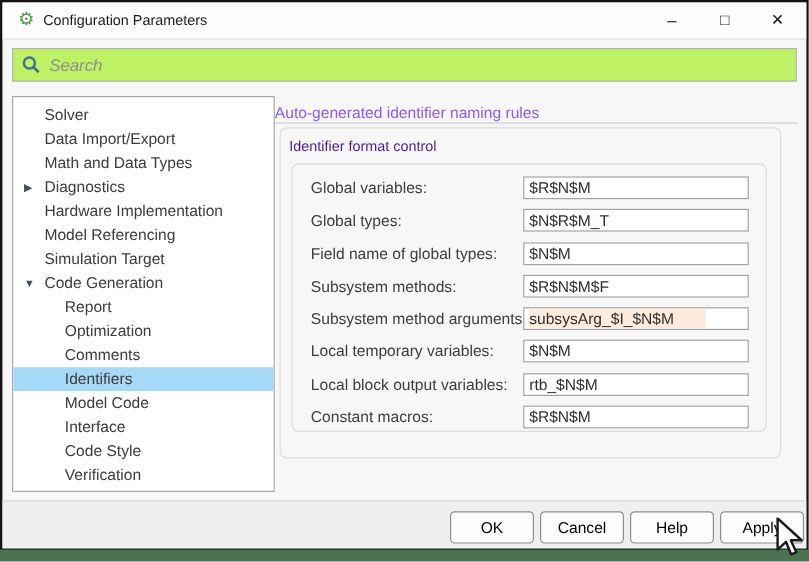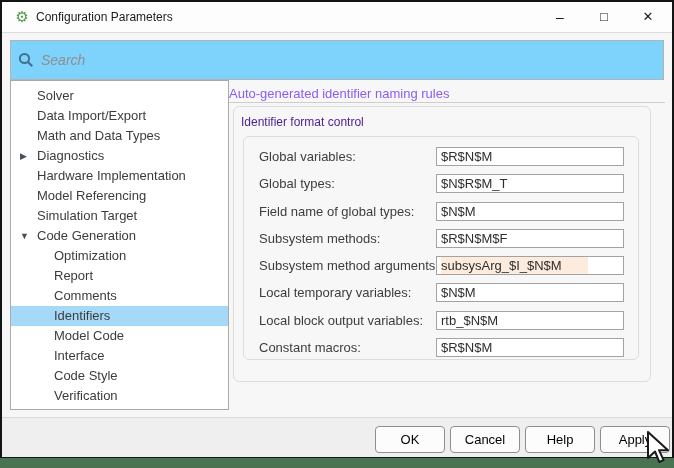--- a/index.html
+++ b/index.html
@@ -14,21 +14,21 @@
   
   .titlebar { position:absolute; left:0; top:0; width:100%; height:31px; background:#fdfdfd; border-bottom:1px solid #dcdcdc; }
   .app-icon { position:absolute; left:11px; top:6px; width:18px; height:18px; font-size:15px; line-height:18px; color:#4f9e47; text-align:center; }
   .window-title { position:absolute; left:34px; top:8px; font-size:12px; color:#1c1c1c; }
   .win-btn { position:absolute; top:0; width:34px; height:30px; text-align:center; line-height:30px; color:#1a1a1a; cursor:default; }
   .win-btn.min   { right:95px; font-size:14px; }
   .win-btn.max   { right:51px; font-size:13px; }
   .win-btn.close { right:7px;  font-size:13px; }
 
   
-  .searchbar { position:absolute; left:8px; top:38px; width:654px; height:40px; background:#7dd3fc; border:1px solid #b3b3b3; display:flex; align-items:center; padding:0 7px; gap:7px; }
+  .searchbar { position:absolute; left:8px; top:38px; width:654px; height:28px; background:#bef264; border:1px solid #b3b3b3; display:flex; align-items:center; padding:0 7px; gap:7px; }
   .searchbar svg { flex:0 0 auto; }
   .searchbar input { border:none; outline:none; flex:1; font-size:14px; color:#333333; background:transparent; font-family:"Liberation Sans",sans-serif; }
   .searchbar input::placeholder { font-style:italic; color:#8f8f8f; }
 
   
   .tree { position:absolute; left:8px; top:78px; width:219px; height:330px; background:#ffffff; border:1px solid #a9a9a9; padding-top:5px; overflow:hidden; }
   .tree-item { height:20px; line-height:20px; font-size:13px; color:#3c3c3c; position:relative; white-space:nowrap; cursor:default; }
   .tree-item.lvl0 { padding-left:26px; }
   .tree-item.lvl1 { padding-left:43px; }
   .tree-item.selected { background:#a6d8f7; }
@@ -83,22 +83,22 @@
 
     <div class="tree">
         <div class="tree-item lvl0"><span>Solver</span></div>
         <div class="tree-item lvl0"><span>Data Import/Export</span></div>
         <div class="tree-item lvl0"><span>Math and Data Types</span></div>
         <div class="tree-item lvl0"><span class="tree-arrow">▶</span><span>Diagnostics</span></div>
         <div class="tree-item lvl0"><span>Hardware Implementation</span></div>
         <div class="tree-item lvl0"><span>Model Referencing</span></div>
         <div class="tree-item lvl0"><span>Simulation Target</span></div>
         <div class="tree-item lvl0"><span class="tree-arrow">▼</span><span>Code Generation</span></div>
+        <div class="tree-item lvl1"><span>Report</span></div>
         <div class="tree-item lvl1"><span>Optimization</span></div>
-        <div class="tree-item lvl1"><span>Report</span></div>
         <div class="tree-item lvl1"><span>Comments</span></div>
         <div class="tree-item lvl1 selected"><span>Identifiers</span></div>
         <div class="tree-item lvl1"><span>Model Code</span></div>
         <div class="tree-item lvl1"><span>Interface</span></div>
         <div class="tree-item lvl1"><span>Code Style</span></div>
         <div class="tree-item lvl1"><span>Verification</span></div>
       </div>
 
     <div class="main-heading">Auto-generated identifier naming rules</div>
     <div class="heading-rule"></div>

